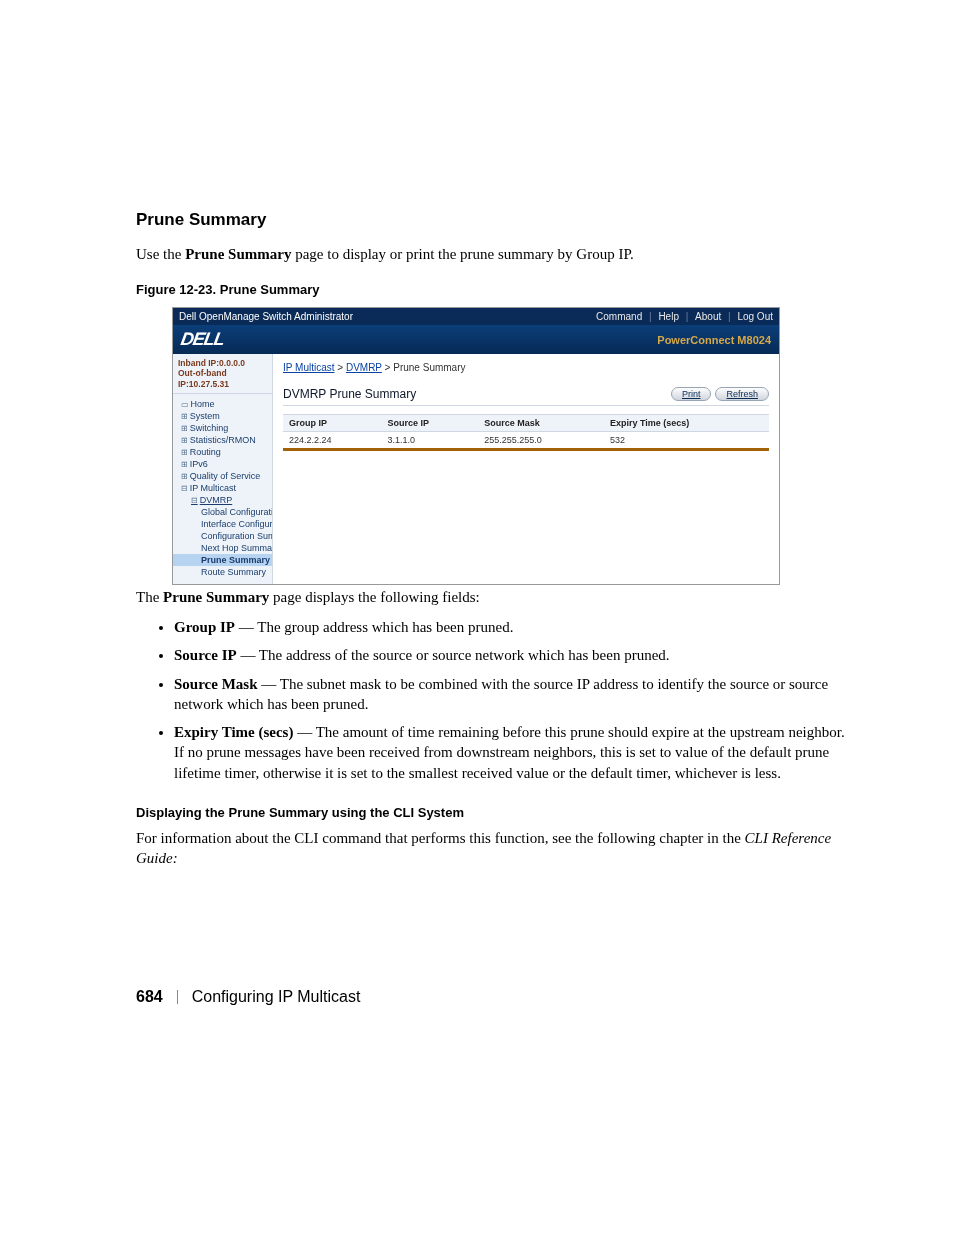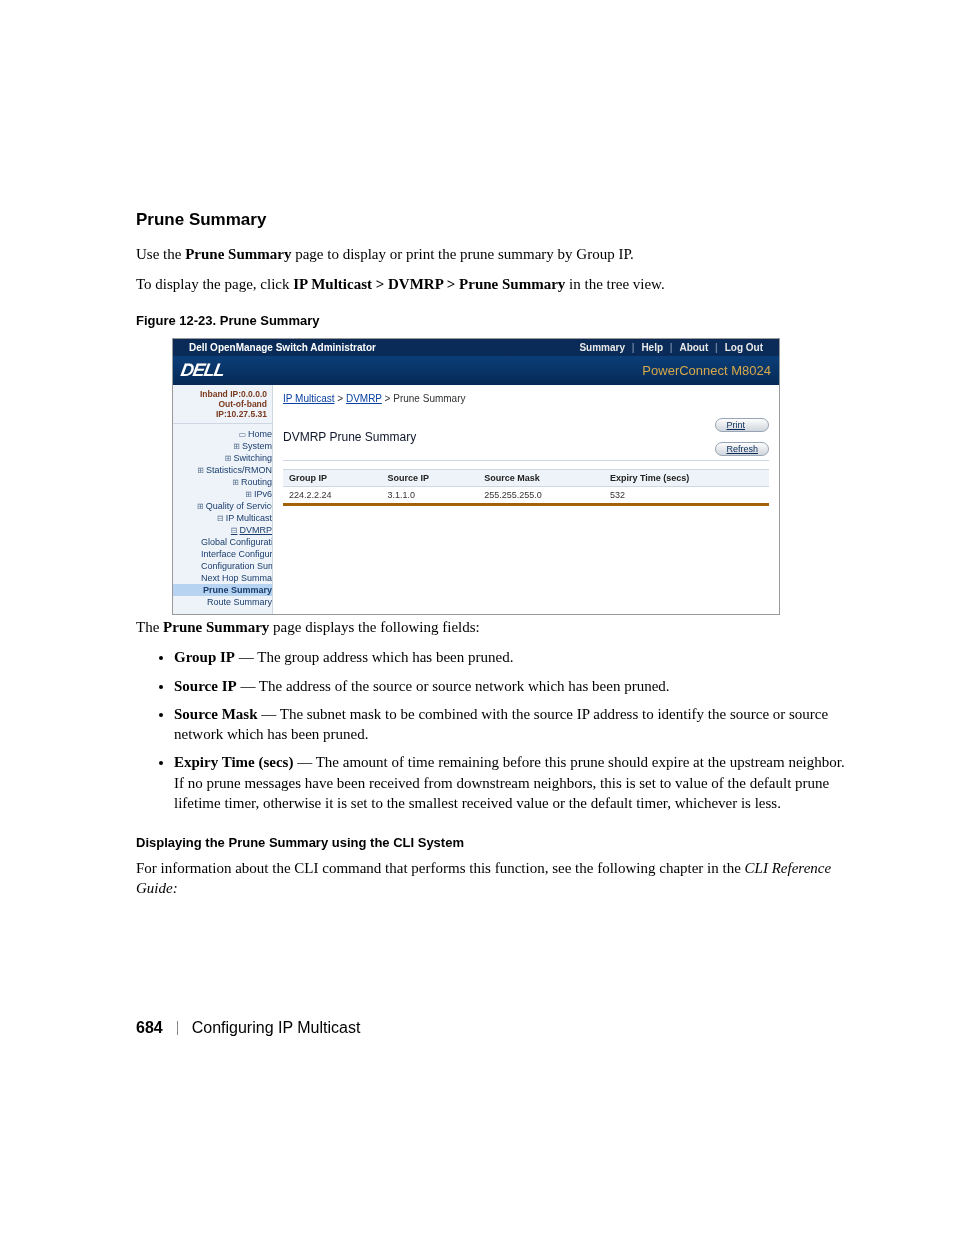--- a/index.html
+++ b/index.html
@@ -38,23 +38,23 @@
     border: 1px solid #999;
     font-family: Tahoma, Arial, sans-serif;
     font-size: 10px;
     margin-left: 36px;
     margin-bottom: 2px;
     background: #fff;
   }
   .ss-titlebar {
     background: #0a2b57;
     color: #fff;
-    font-weight: bold;
+    font-weight: normal;
     font-size: 10px;
-    padding: 3px 16px;
+    padding: 3px 6px;
     display: flex;
     justify-content: space-between;
     align-items: center;
   }
   .ss-titlebar .links span {
     margin-left: 4px;
     color: #e8e8e8;
   }
   .ss-titlebar .links .sep { color: #6a7fa0; }
   .ss-logoband {
@@ -67,36 +67,35 @@
   }
   .ss-logoband .logo {
     font-family: Arial, sans-serif;
     font-style: italic;
     font-weight: 900;
     font-size: 18px;
     letter-spacing: -1px;
     transform: skewX(-10deg);
   }
   .ss-logoband .product {
-    font-size: 13px;
-    font-weight: normal;
+    font-size: 11px;
+    font-weight: bold;
     color: #d5a84a;
   }
   .ss-body {
     display: flex;
     min-height: 200px;
   }
   .ss-nav {
     width: 99px;
     background: #eef3f9;
     border-right: 1px solid #cfd7e3;
     padding: 0;
     font-size: 9px;
     color: #1a3d6d;
-    text-align: right;
   }
   .ss-nav .ipbox {
     border-bottom: 1px solid #cfd7e3;
     padding: 4px 5px;
     color: #7a3a1d;
     font-weight: bold;
     font-size: 8.5px;
     line-height: 1.2;
   }
   .ss-nav ul {
@@ -104,21 +103,21 @@
     margin: 4px 0 0 0;
     padding: 0 0 6px 0;
   }
   .ss-nav li {
     padding: 1px 0 1px 8px;
     white-space: nowrap;
     overflow: hidden;
     color: #1a3d6d;
     cursor: pointer;
   }
-  .ss-nav li.level1 { padding-left: 24px; }
+  .ss-nav li.level1 { padding-left: 8px; }
   .ss-nav li.level2 { padding-left: 18px; text-decoration: underline; }
   .ss-nav li.level3 { padding-left: 28px; }
   .ss-nav .tree-glyph { color:#56708f; margin-right:2px; font-size:8px; }
   .ss-nav li.selected {
     background: #b7d3f2;
     font-weight: bold;
   }
   .ss-main {
     flex: 1;
     padding: 8px 10px;
@@ -135,21 +134,21 @@
     align-items: center;
     border-bottom: 1px solid #cfd7e3;
     padding-bottom: 4px;
     margin-bottom: 8px;
   }
   .ss-heading {
     color: #0f172a;
     font-size: 12px;
     font-weight: normal;
   }
-  .ss-buttons { display:flex; gap:10px;flex-direction:column; }
+  .ss-buttons { display:flex; gap:4px; }
   .ss-btn {
     background: linear-gradient(#fdfdfd,#d0d6dd);
     border: 1px solid #98a4b3;
     border-radius: 10px;
     font-size: 9px;
     padding: 1px 10px;
     color: #0a2b57;
     cursor: pointer;
     text-decoration: underline;
   }
@@ -197,31 +196,28 @@
 </head>
 <body>
 
 <div class="page">
 
   <h2 class="section-title">Prune Summary</h2>
 
   <p>
     <span>Use the </span><strong>Prune Summary</strong><span> page to display or print the prune summary by Group IP.</span>
   </p>
-  <p>
-    <span>To display the page, click </span><strong>IP Multicast &gt; DVMRP &gt; Prune Summary</strong><span> in the tree view.</span>
-  </p>
 
   <div class="figure-caption">Figure 12-23.    Prune Summary</div>
 
   <div class="screenshot">
     <div class="ss-titlebar">
       <span>Dell OpenManage Switch Administrator</span>
       <span class="links">
-        <span>Summary</span><span class="sep"> | </span>
+        <span>Command</span><span class="sep"> | </span>
         <span>Help</span><span class="sep"> | </span>
         <span>About</span><span class="sep"> | </span>
         <span>Log Out</span>
       </span>
     </div>
     <div class="ss-logoband">
       <span class="logo">DELL</span>
       <span class="product">PowerConnect M8024</span>
     </div>
     <div class="ss-body">

